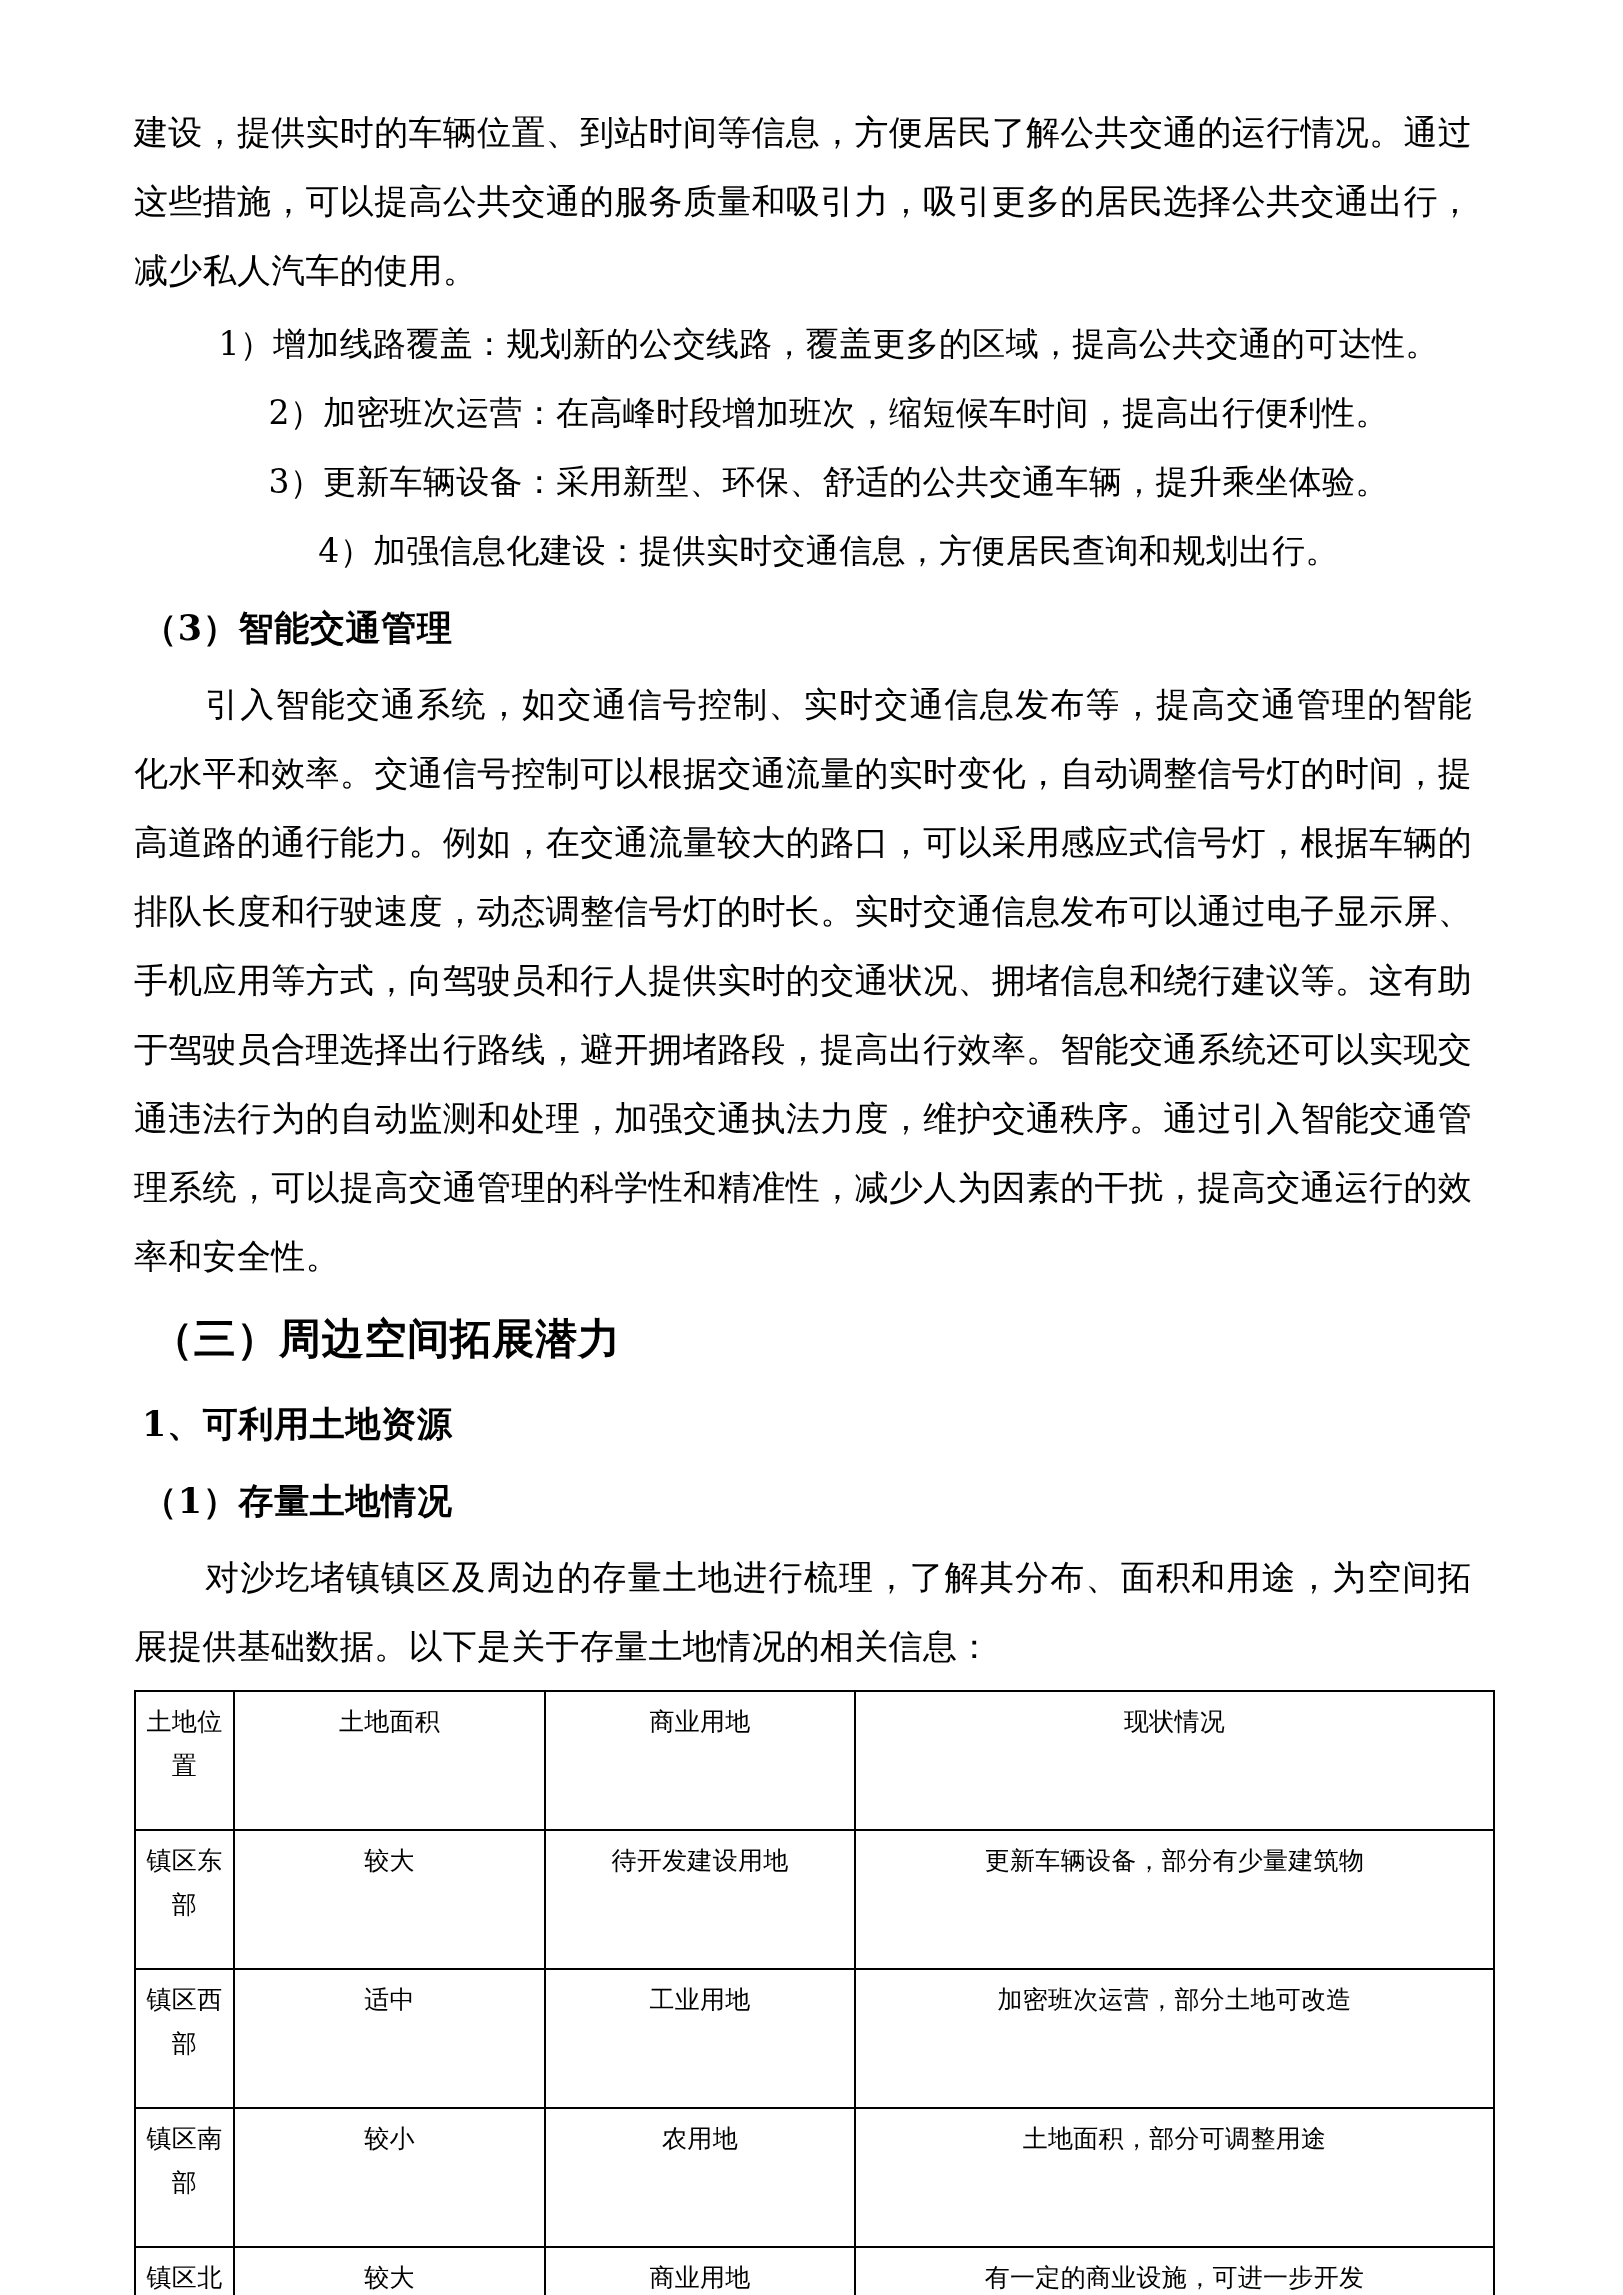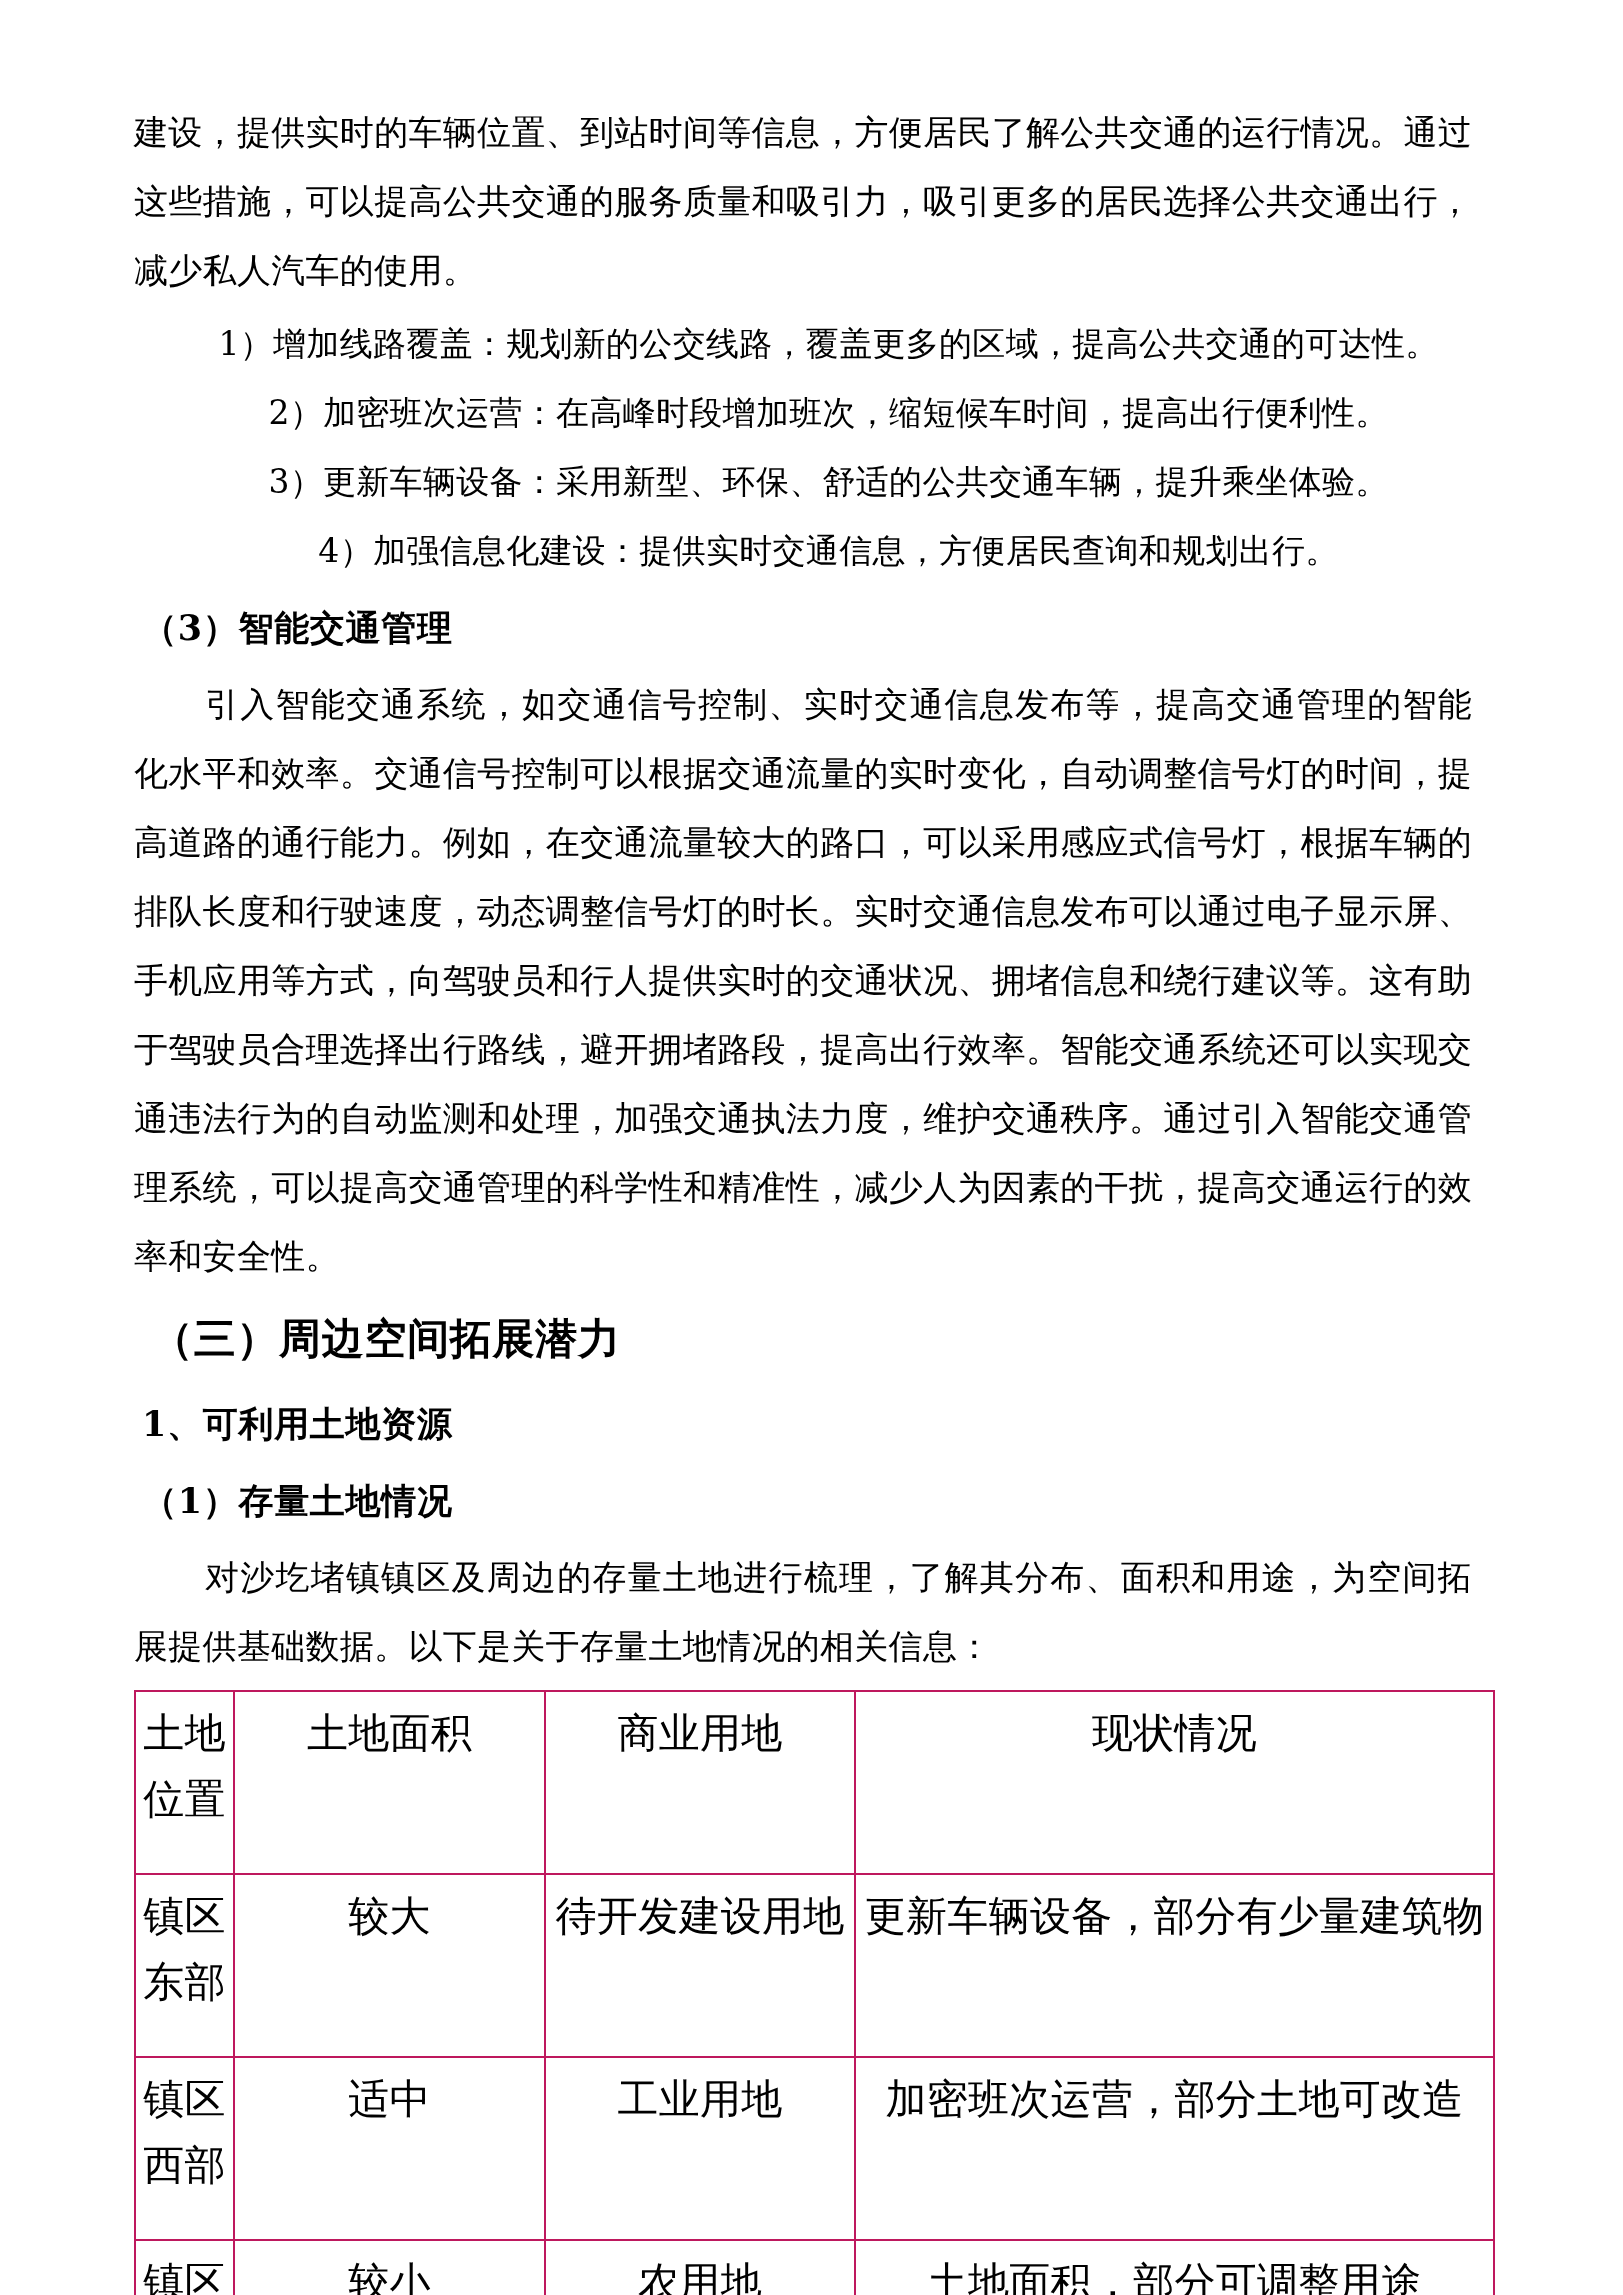--- a/index.html
+++ b/index.html
@@ -75,23 +75,23 @@
   .gap-md { height: 9.2px; }
 
   
   table.land {
     border-collapse: collapse;
     width: 1360px;
     margin: 9.2px 0 1.3px 0;
     table-layout: fixed;
   }
   table.land td {
-    border: 2px solid #be185d;
-    font-size: 41px;
-    line-height: 66px;
+    border: 2px solid #000000;
+    font-size: 25px;
+    line-height: 44px;
     text-align: center;
     vertical-align: top;
     padding: 7.9px 3.9px 41px 3.9px;
     letter-spacing: 0.3px;
   }
   col.c1 { width: 99px; }
   col.c2 { width: 311px; }
   col.c3 { width: 310px; }
   col.c4 { width: 639px; }
 </style>

